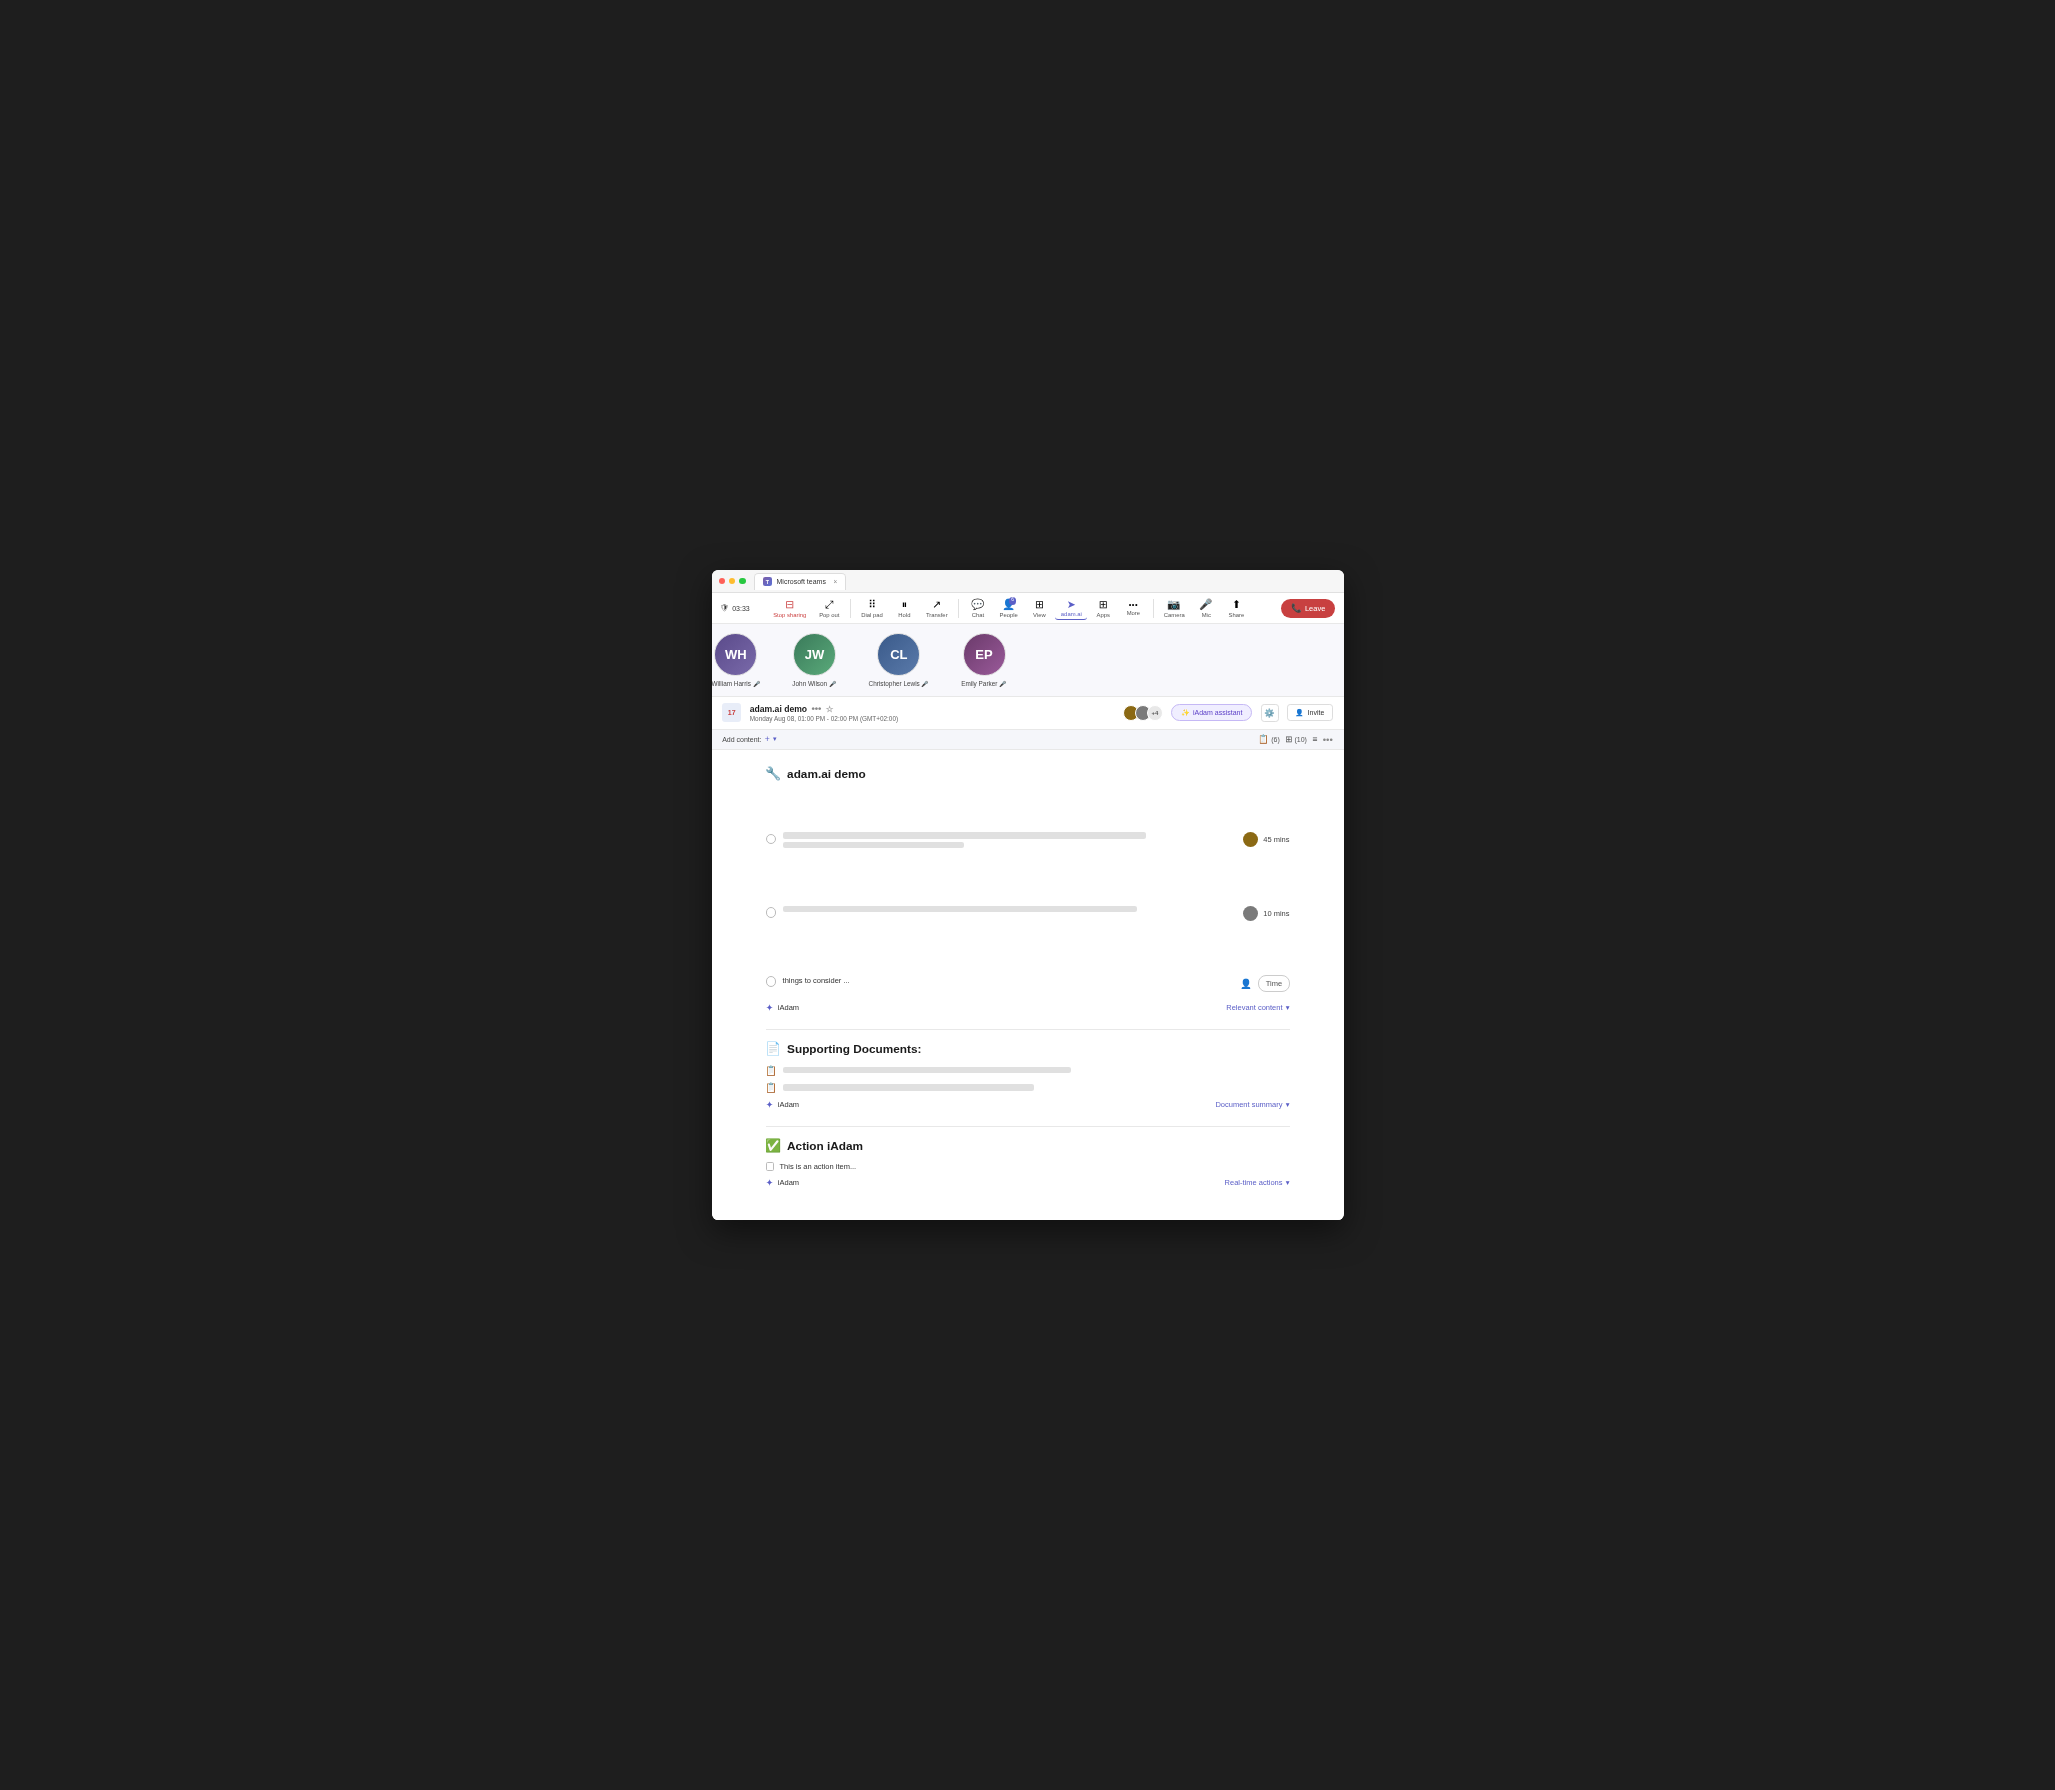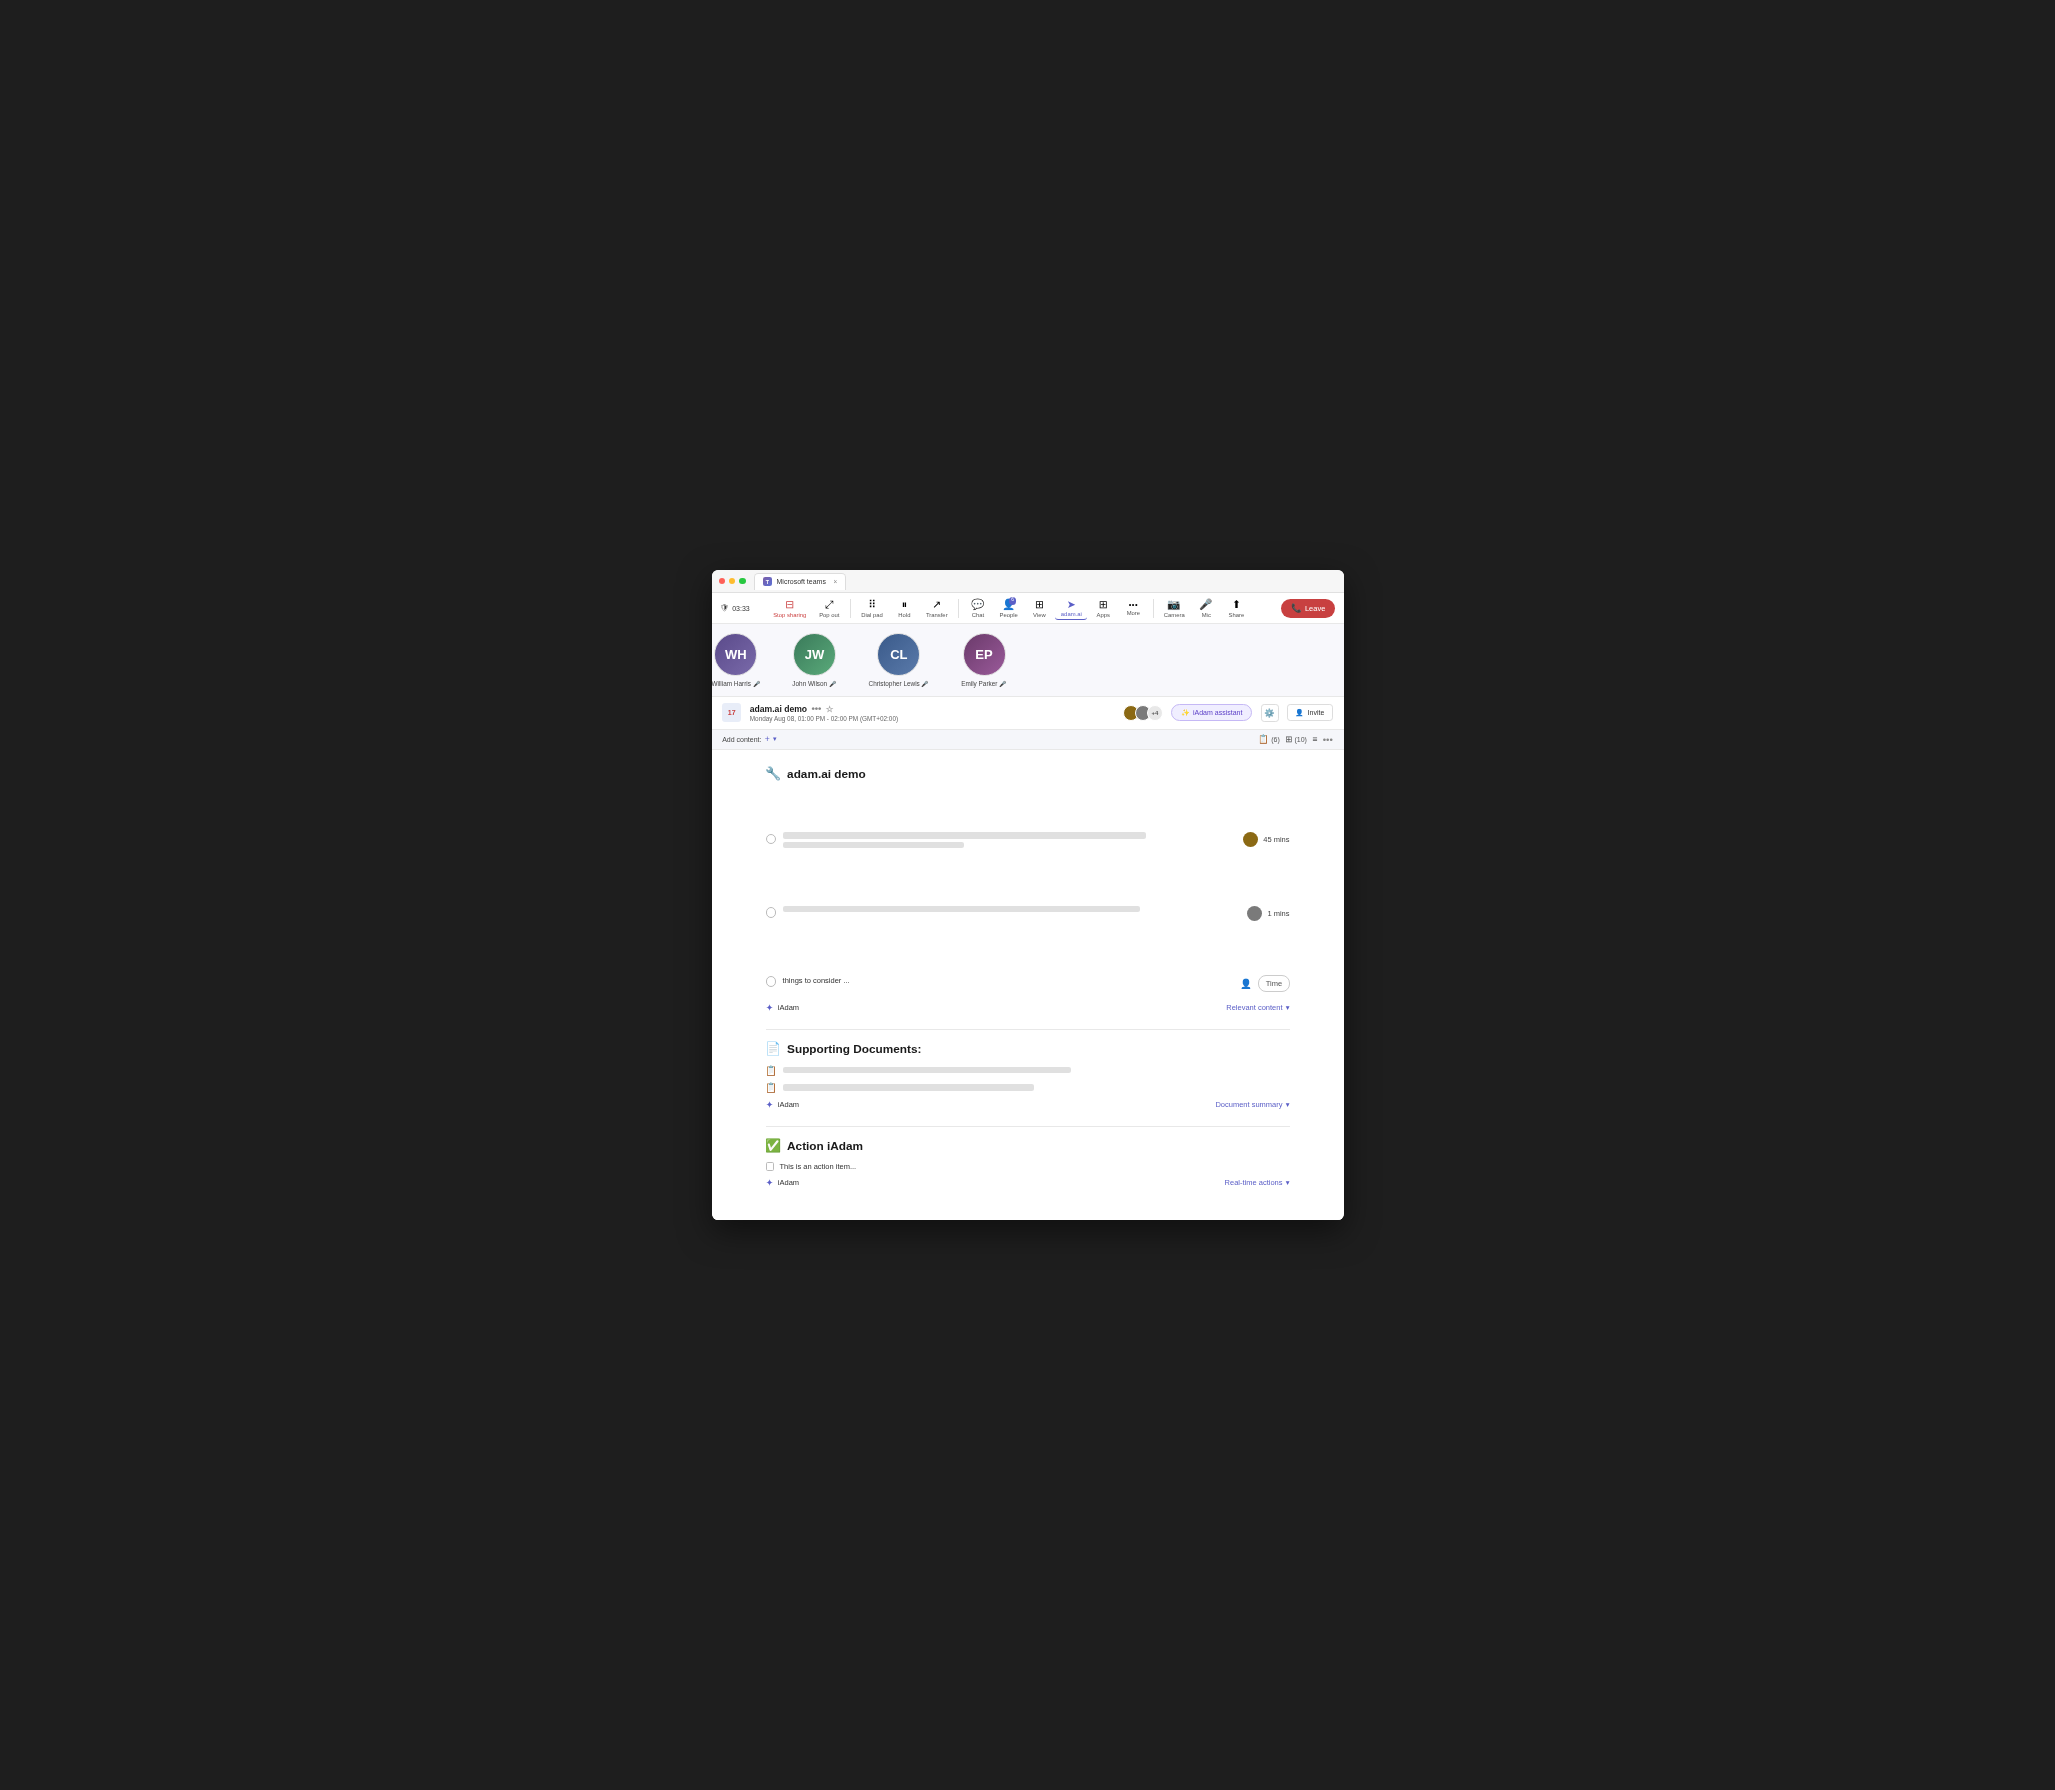--- a/index.html
+++ b/index.html
@@ -488,21 +488,21 @@
         </div>
       </div>
 
       <div class="agenda-item">
         <div class="agenda-checkbox"></div>
         <div class="agenda-content">
           <div class="agenda-line" style="width:78%;"></div>
         </div>
         <div class="agenda-meta">
           <div class="agenda-avatar" style="background:#7a7a7a; width:15px;height:15px;border-radius:50%;"></div>
-          <span class="agenda-time">1 mins</span>
+          <span class="agenda-time">10 mins</span>
         </div>
       </div>
 
       <div class="agenda-item">
         <div class="agenda-checkbox"></div>
         <div class="agenda-content">
           <span class="agenda-text">things to consider ...</span>
         </div>
         <div class="time-input-row">
           <span class="person-icon">👤</span>

